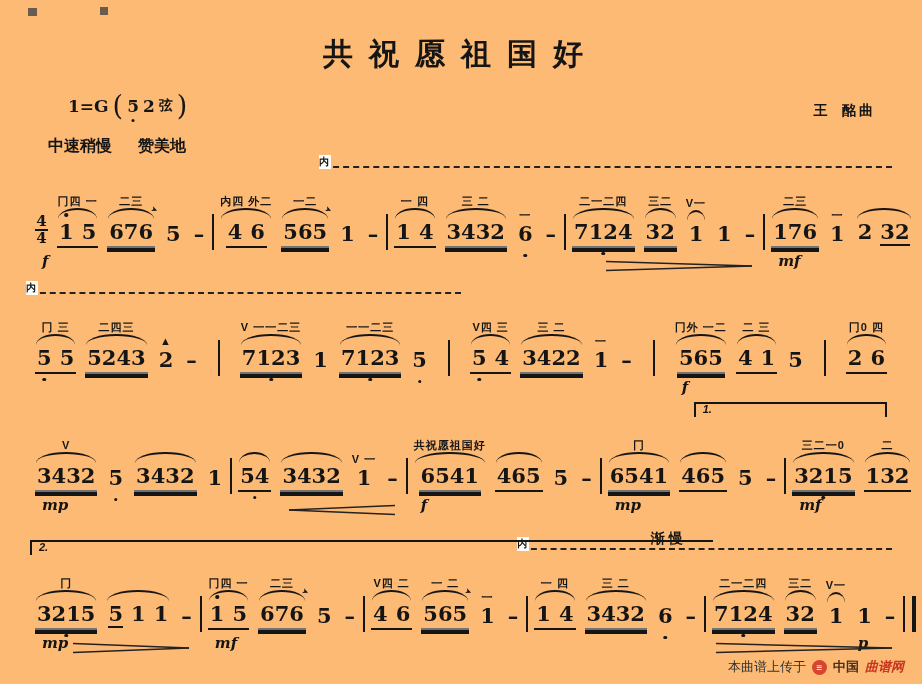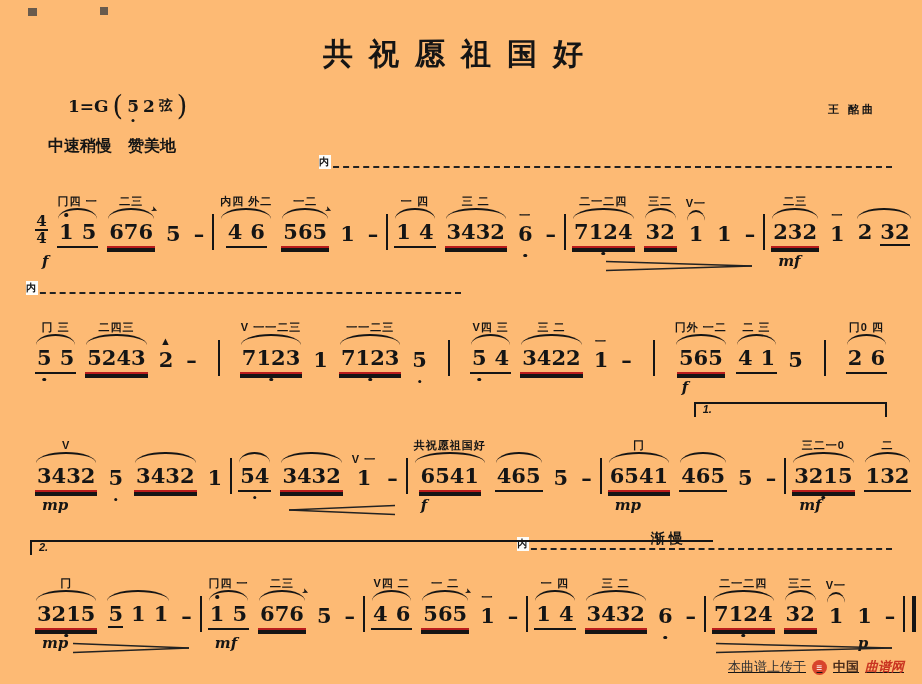--- a/index.html
+++ b/index.html
@@ -7,62 +7,62 @@
         font-family:"Liberation Sans",sans-serif;color:#151515;}
   .artifact{position:absolute;background:#444;opacity:.8;}
   .title{position:absolute;top:34px;left:0;width:100%;text-align:center;
          font-size:30px;font-weight:bold;letter-spacing:16px;font-family:"DejaVu Serif",serif;}
   .keyrow{position:absolute;left:68px;top:96px;display:flex;align-items:center;gap:4px;
           font-weight:bold;font-size:17px;font-family:"DejaVu Serif",serif;}
   .keyrow .paren{font-size:27px;font-weight:normal;line-height:20px;}
   .keyrow .lowstr{position:relative;display:inline-block;}
   .keyrow .lowstr i{position:absolute;left:50%;bottom:-6px;width:3px;height:3px;border-radius:50%;
           background:#151515;transform:translateX(-50%);}
-  .composer{position:absolute;right:46px;top:102px;font-size:11px;font-weight:bold;letter-spacing:3px;}
-  .temporow{position:absolute;left:48px;top:136px;font-size:16px;font-weight:bold;display:flex;gap:16px;align-items:center;}
+  .composer{position:absolute;right:46px;top:102px;font-size:14px;font-weight:bold;letter-spacing:3px;font-family:Liberation Mono, monospace;}
+  .temporow{position:absolute;left:48px;top:136px;font-size:16px;font-weight:bold;display:flex;gap:26px;align-items:center;}
   
   #music-root{position:absolute;left:0;top:0;width:100%;height:100%;}
   .system{position:absolute;left:30px;right:30px;height:116px;}
   .system:nth-child(1){top:162px;}
   .system:nth-child(2){top:288px;}
   .system:nth-child(3){top:406px;}
   .system:nth-child(4){top:544px;}
   .mrow{display:flex;width:100%;justify-content:space-between;align-items:flex-end;}
   .measure{position:relative;display:flex;align-items:flex-end;gap:9px;padding:34px 5px 24px 5px;}
   .bar{width:2px;background:#151515;height:36px;margin:0 1px 22px 1px;align-self:flex-end;flex:0 0 auto;}
   .bar.final{width:7px;background:none;border-left:2px solid #151515;border-right:4px solid #151515;}
   .group{position:relative;display:flex;flex-direction:column;align-items:center;flex:0 0 auto;}
   .ann{font-size:11px;line-height:11px;height:12px;letter-spacing:1px;white-space:nowrap;font-weight:bold;}
   .slur{height:9px;width:calc(100% - 2px);border-top:2px solid #151515;
         border-radius:50% 50% 0 0 / 100% 100% 0 0;margin-bottom:1px;position:relative;}
   .slur.arrow::after{content:"➤";position:absolute;right:-4px;top:-5px;font-size:8px;transform:rotate(24deg);}
   .notes{display:flex;gap:8px;padding:0 2px 2px 2px;font-family:"DejaVu Serif",serif;
          font-weight:bold;font-size:21px;line-height:24px;}
   .notes.beam1{border-bottom:2px solid #151515;}
-  .notes.beam2{border-bottom:2px solid #b91c1c;box-shadow:0 4px 0 0 #151515;}
+  .notes.beam2{border-bottom:2px solid #737373;box-shadow:0 4px 0 0 #151515;}
   .tok{position:relative;}
   .tok.beam1{border-bottom:2px solid #151515;}
   .dot{position:absolute;left:50%;transform:translateX(-50%);width:3.5px;height:3.5px;border-radius:50%;background:#151515;}
   .dot.da{top:-7px;}
   .dot.db{bottom:-11px;}
   .ts{display:flex;flex-direction:column;align-items:center;font-weight:bold;font-size:15px;
       line-height:13px;margin-bottom:3px;font-family:"DejaVu Serif",serif;}
   .ts i{display:block;width:13px;border-top:2px solid #151515;margin:1px 0;}
   .dyn{position:absolute;bottom:2px;font-family:"DejaVu Serif",serif;font-style:italic;
        font-weight:bold;font-size:15px;}
   .dyn.start{left:12px;} .dyn.end{right:34px;}
   .hairpin{position:absolute;bottom:0;right:8px;}
   .overline{position:absolute;border-top:2px dashed #222;height:0;}
   .overline span{position:absolute;left:-4px;top:-13px;font-size:10px;font-weight:bold;background:#fdfdfa;padding-right:2px;}
   .ending{position:absolute;border-top:2px solid #151515;border-left:2px solid #151515;height:13px;}
   .ending.tickright{border-right:2px solid #151515;}
   .ending span{position:absolute;left:7px;top:-1px;font-size:11px;font-weight:bold;font-style:italic;}
   .ritlabel{position:absolute;font-size:14px;font-weight:bold;letter-spacing:4px;}
   
-  .footer{position:absolute;right:18px;bottom:8px;display:flex;align-items:center;gap:6px;font-size:13px;text-decoration:underline;}
+  .footer{position:absolute;right:18px;bottom:8px;display:flex;align-items:center;gap:6px;font-size:13px;}
   .footer .prefix{color:#333;}
   .logo{width:15px;height:15px;border-radius:50%;background:#d8442c;color:#fff;display:inline-flex;
         align-items:center;justify-content:center;font-size:10px;font-weight:bold;}
   .site-bold{font-weight:bold;color:#4a2c1a;}
   .site-red{font-weight:bold;font-style:italic;color:#c93421;}
 </style>
 </head>
 <body>
 
 <div class="page">
@@ -221,21 +221,21 @@
               <line x1="2" y1="10.5" x2="148" y2="6" stroke="#222" stroke-width="1.4"></line>
               <line x1="2" y1="1.5" x2="148" y2="6" stroke="#222" stroke-width="1.4"></line>
             </svg>
           </div>
           <div class="bar"></div>
           <div class="measure">
             <div class="group">
               <div class="ann">二三</div>
               <div class="slur"></div>
               <div class="notes beam2">
-                <span class="tok">232</span>
+                <span class="tok">176</span>
               </div>
             </div>
             <div class="group">
               <div class="ann">一</div>
               <div class="notes">
                 <span class="tok">1</span>
               </div>
             </div>
             <div class="group">
               <div class="slur"></div>

